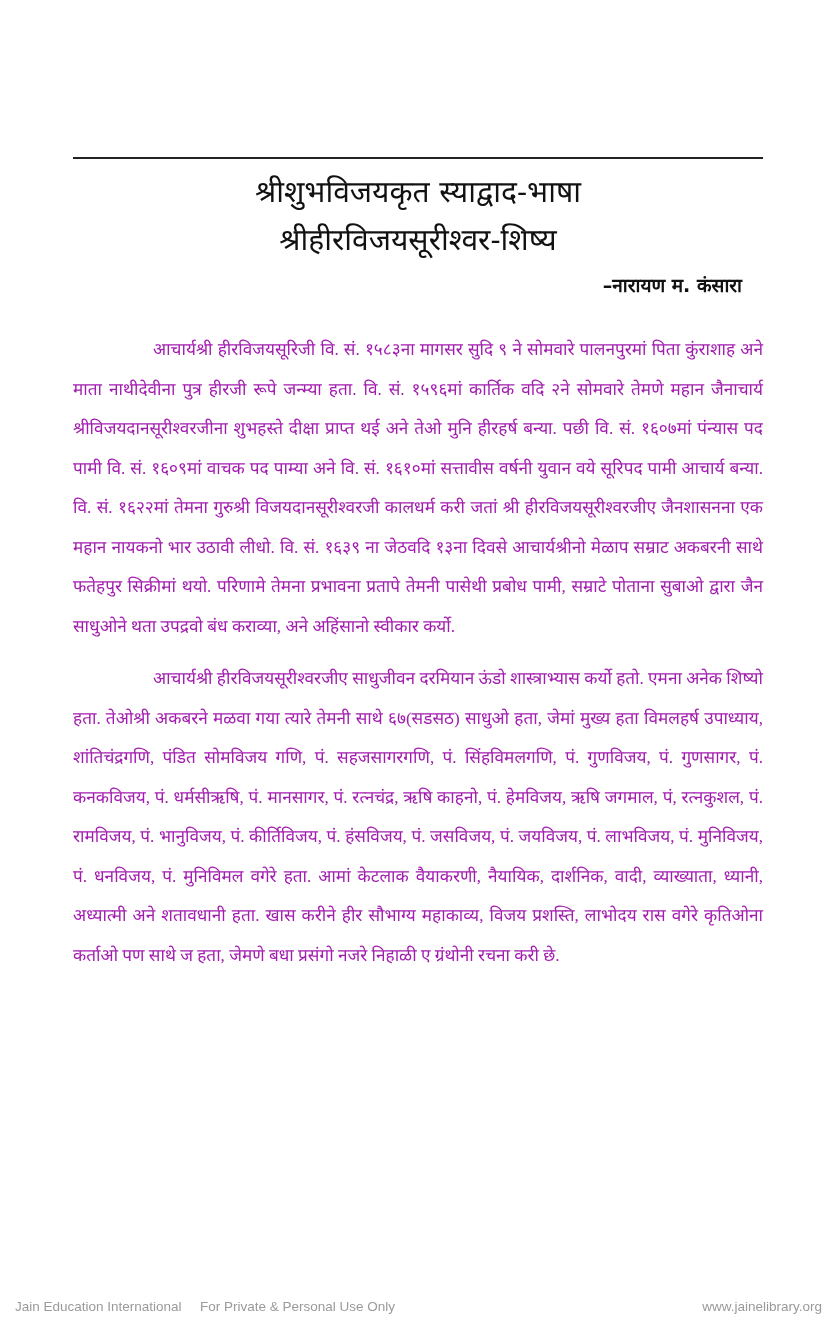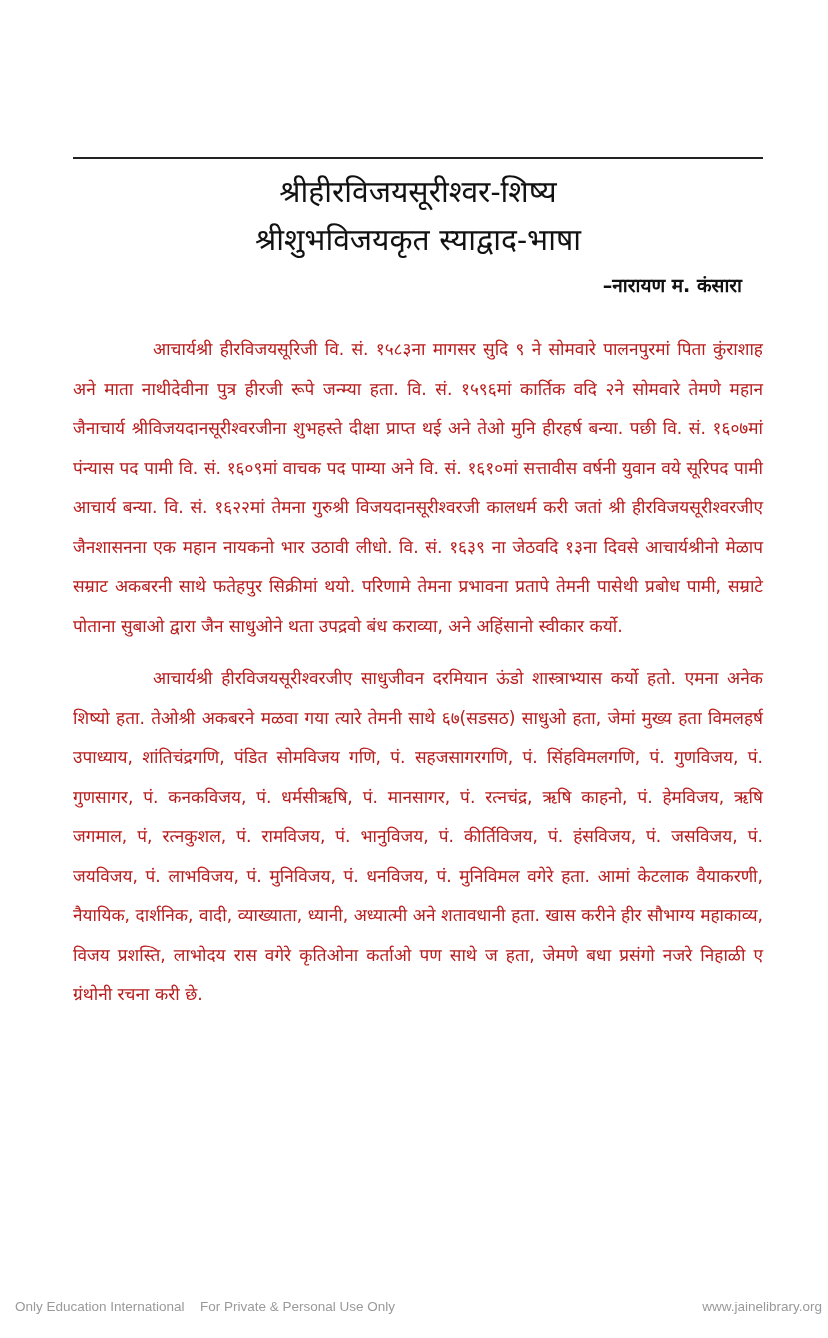--- a/index.html
+++ b/index.html
@@ -53,21 +53,22 @@
       white-space: nowrap;
     }
     .body-text {
       position: absolute;
       left: 73px;
       top: 330px;
       width: 690px;
       font-size: 17.2px;
       line-height: 39.5px;
       text-align: justify;
-      color: #b91c1c;
+      color: #a21caf;
+      font-family: Liberation Serif, serif;
     }
     .para {
       margin: 0 0 13px 0;
       text-indent: 80px;
     }
     .footer {
       position: absolute;
       left: 0;
       top: 1296px;
       width: 828px;
@@ -86,30 +87,30 @@
     .f-right { right: 6px; }
   </style>
 </head>
 <body>
 
 <div class="page">
 
   <div class="rule"></div>
 
   <div class="title-block">
+    <div class="title-line">श्रीशुभविजयकृत स्याद्वाद-भाषा</div>
     <div class="title-line">श्रीहीरविजयसूरीश्वर-शिष्य</div>
-    <div class="title-line">श्रीशुभविजयकृत स्याद्वाद-भाषा</div>
   </div>
 
   <div class="author">–नारायण म. कंसारा</div>
 
   <div class="body-text">
     <p class="para">आचार्यश्री हीरविजयसूरिजी वि. सं. १५८३ना मागसर सुदि ९ ने सोमवारे पालनपुरमां पिता कुंराशाह अने माता नाथीदेवीना पुत्र हीरजी रूपे जन्म्या हता. वि. सं. १५९६मां कार्तिक वदि २ने सोमवारे तेमणे महान जैनाचार्य श्रीविजयदानसूरीश्वरजीना शुभहस्ते दीक्षा प्राप्त थई अने तेओ मुनि हीरहर्ष बन्या. पछी वि. सं. १६०७मां पंन्यास पद पामी वि. सं. १६०९मां वाचक पद पाम्या अने वि. सं. १६१०मां सत्तावीस वर्षनी युवान वये सूरिपद पामी आचार्य बन्या. वि. सं. १६२२मां तेमना गुरुश्री विजयदानसूरीश्वरजी कालधर्म करी जतां श्री हीरविजयसूरीश्वरजीए जैनशासनना एक महान नायकनो भार उठावी लीधो. वि. सं. १६३९ ना जेठवदि १३ना दिवसे आचार्यश्रीनो मेळाप सम्राट अकबरनी साथे फतेहपुर सिक्रीमां थयो. परिणामे तेमना प्रभावना प्रतापे तेमनी पासेथी प्रबोध पामी, सम्राटे पोताना सुबाओ द्वारा जैन साधुओने थता उपद्रवो बंध कराव्या, अने अहिंसानो स्वीकार कर्यो.</p>
     <p class="para">आचार्यश्री हीरविजयसूरीश्वरजीए साधुजीवन दरमियान ऊंडो शास्त्राभ्यास कर्यो हतो. एमना अनेक शिष्यो हता. तेओश्री अकबरने मळवा गया त्यारे तेमनी साथे ६७(सडसठ) साधुओ हता, जेमां मुख्य हता विमलहर्ष उपाध्याय, शांतिचंद्रगणि, पंडित सोमविजय गणि, पं. सहजसागरगणि, पं. सिंहविमलगणि, पं. गुणविजय, पं. गुणसागर, पं. कनकविजय, पं. धर्मसीऋषि, पं. मानसागर, पं. रत्नचंद्र, ऋषि काहनो, पं. हेमविजय, ऋषि जगमाल, पं, रत्नकुशल, पं. रामविजय, पं. भानुविजय, पं. कीर्तिविजय, पं. हंसविजय, पं. जसविजय, पं. जयविजय, पं. लाभविजय, पं. मुनिविजय, पं. धनविजय, पं. मुनिविमल वगेरे हता. आमां केटलाक वैयाकरणी, नैयायिक, दार्शनिक, वादी, व्याख्याता, ध्यानी, अध्यात्मी अने शतावधानी हता. खास करीने हीर सौभाग्य महाकाव्य, विजय प्रशस्ति, लाभोदय रास वगेरे कृतिओना कर्ताओ पण साथे ज हता, जेमणे बधा प्रसंगो नजरे निहाळी ए ग्रंथोनी रचना करी छे.</p>
   </div>
 
   <div class="footer">
-    <span class="f-left">Only Education International</span>
+    <span class="f-left">Jain Education International</span>
     <span class="f-mid">For Private &amp; Personal Use Only</span>
     <span class="f-right">www.jainelibrary.org</span>
   </div>
 
 </div>
 
 </body></html>

